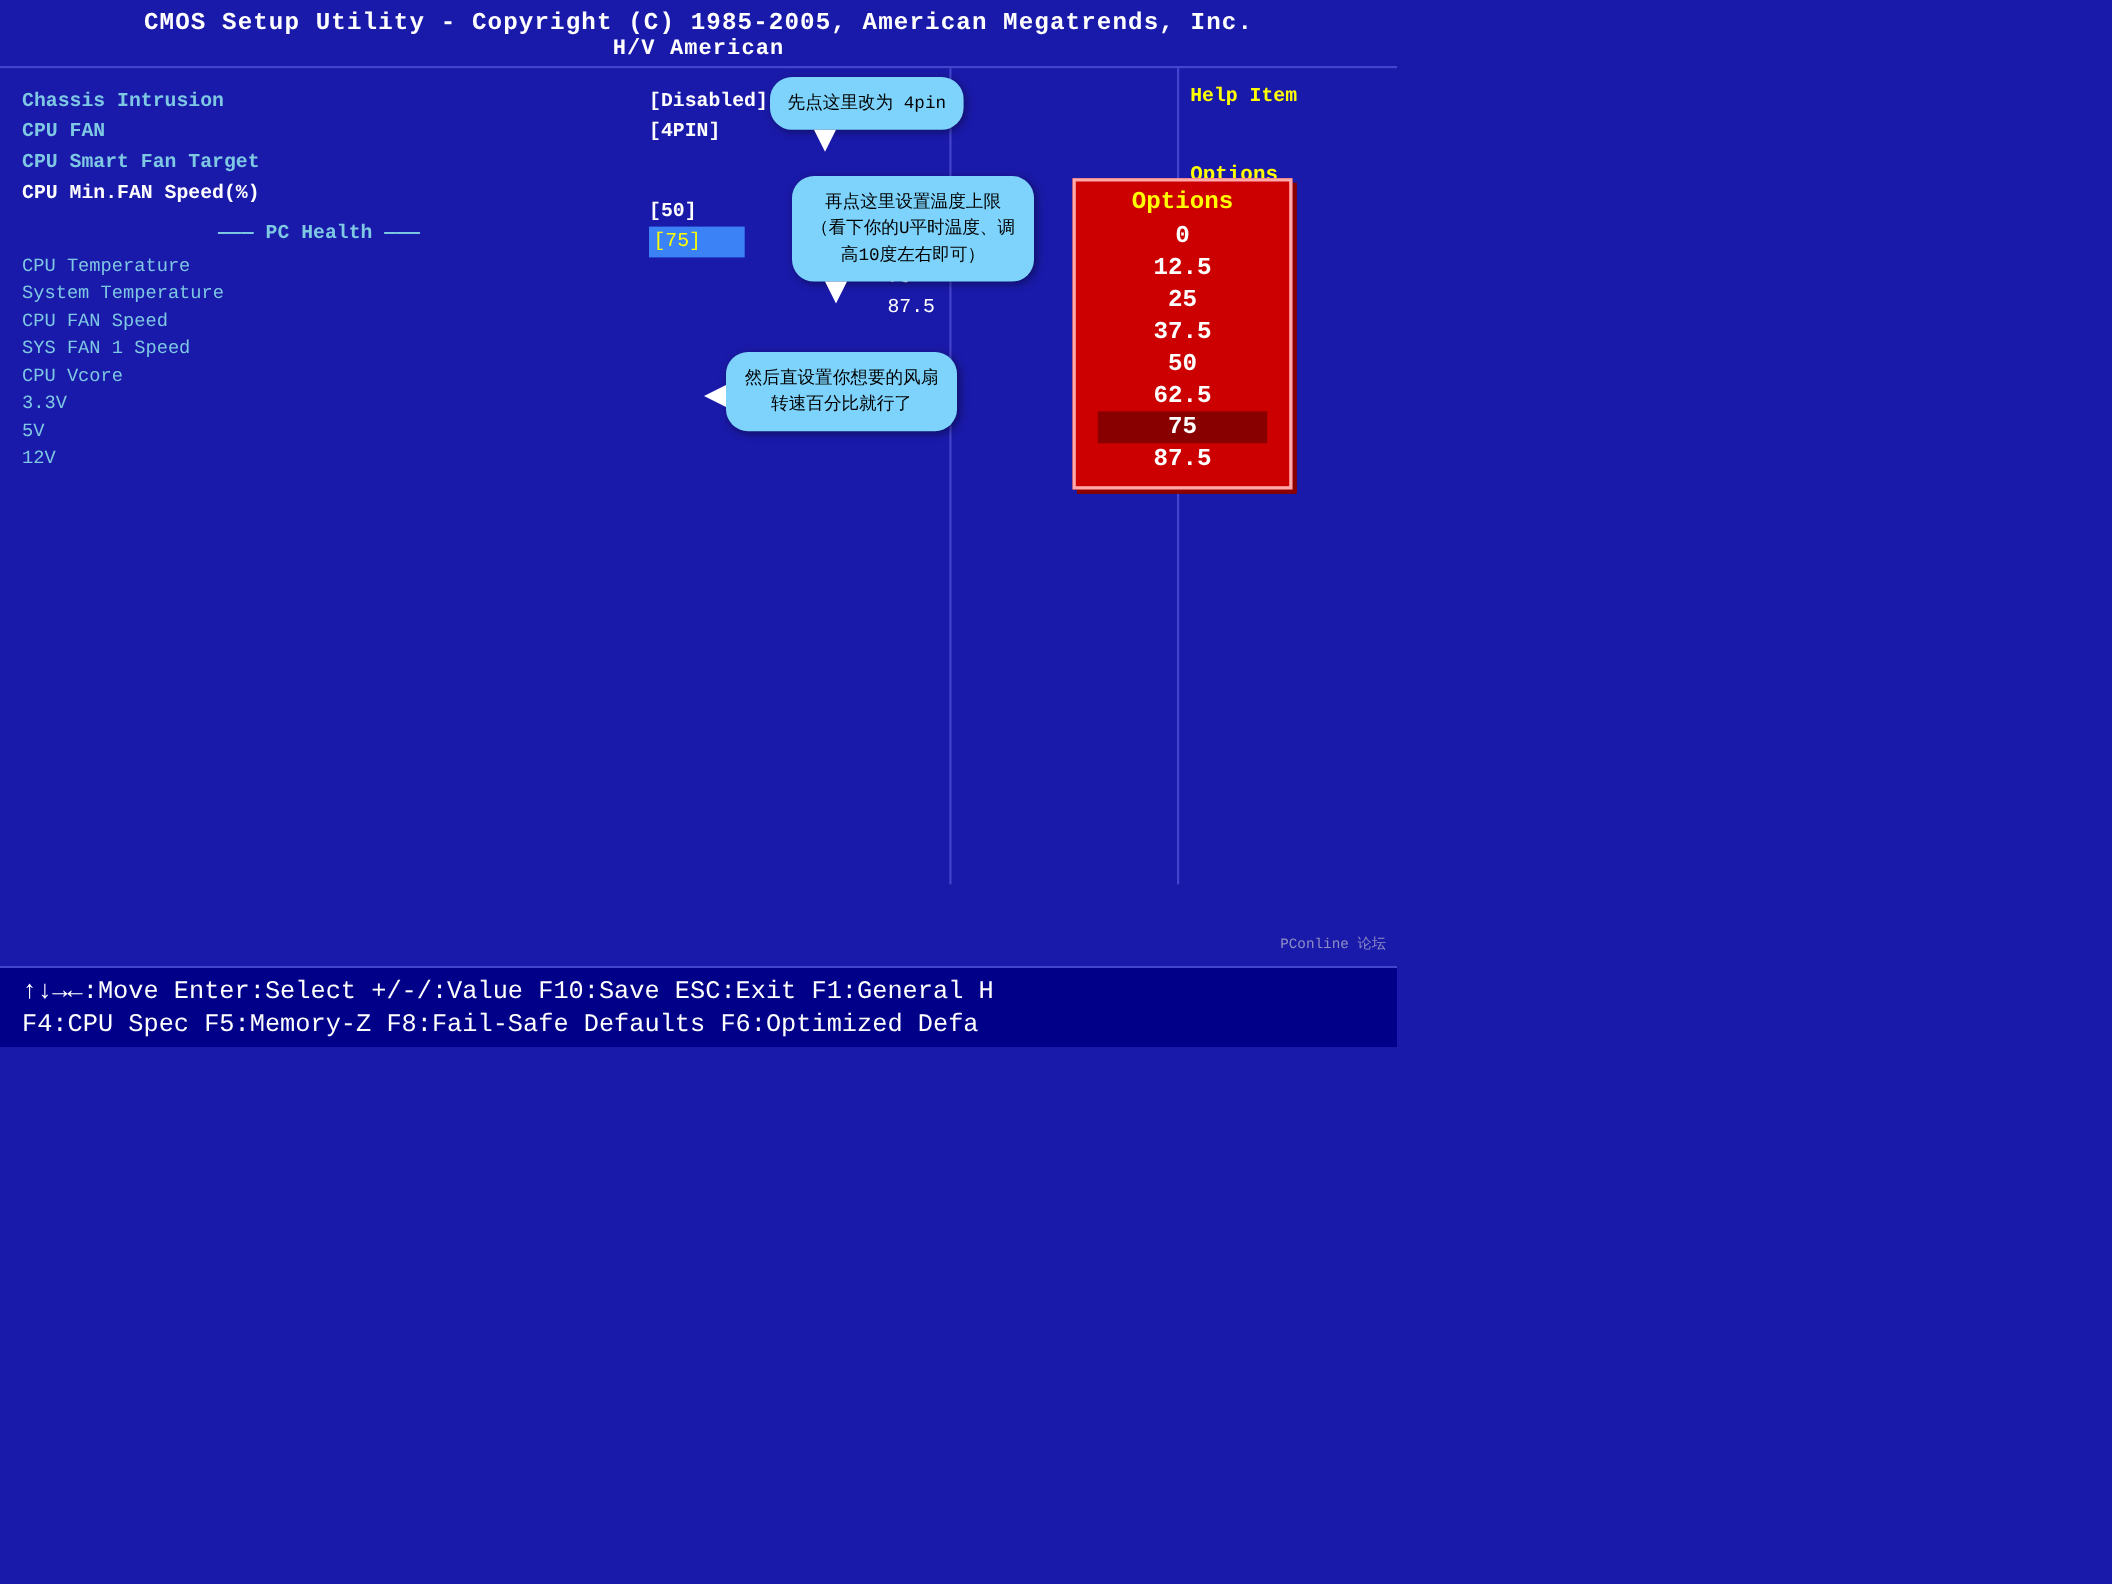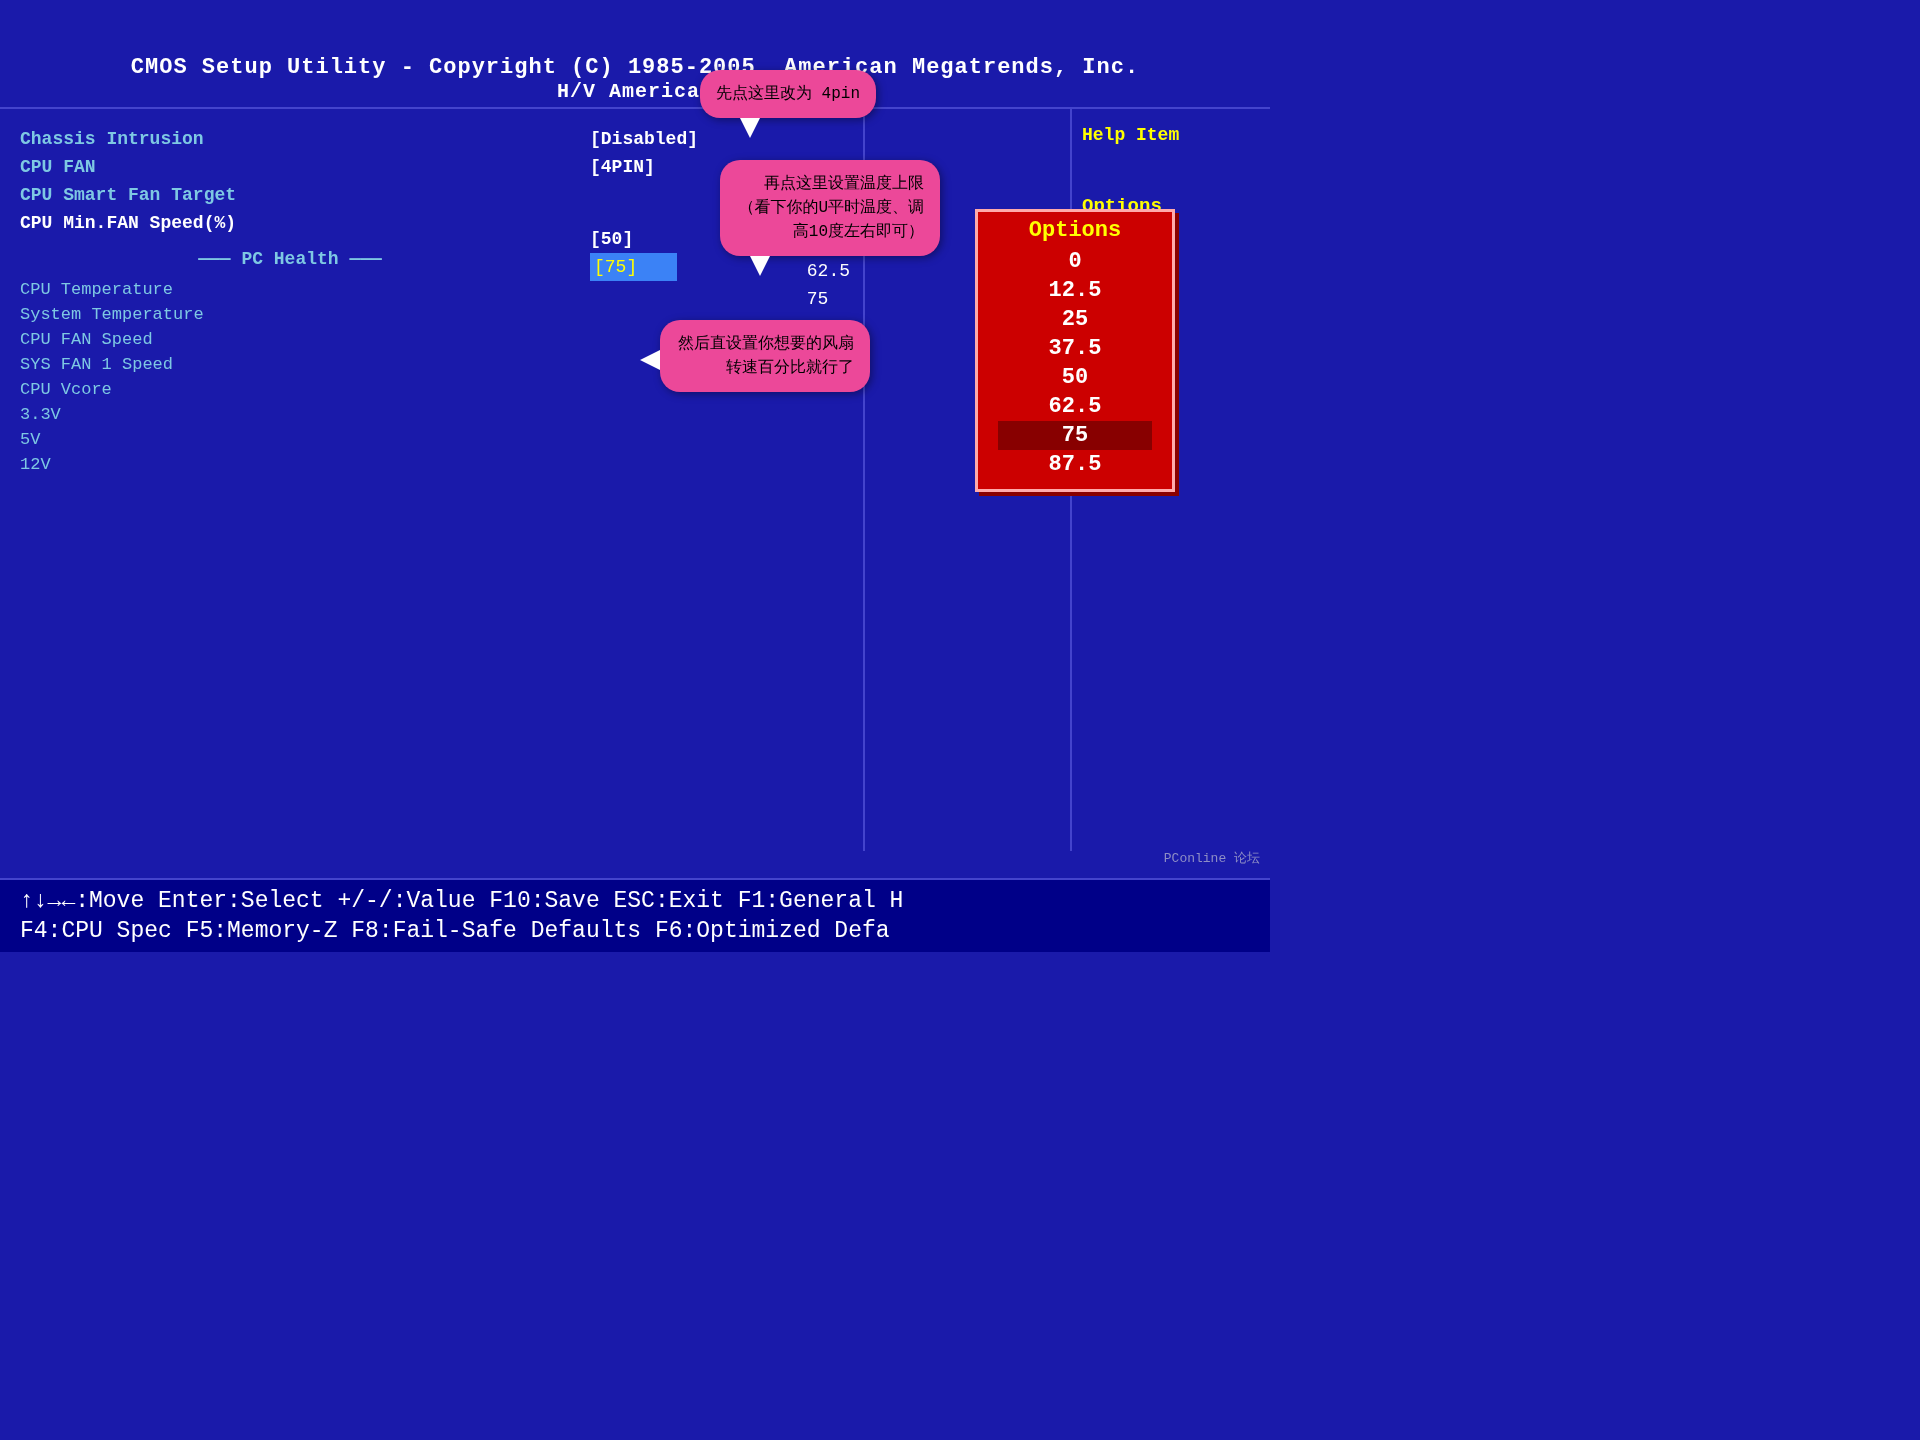--- a/index.html
+++ b/index.html
@@ -19,21 +19,20 @@
       text-align: center;
       padding: 8px 0 4px;
       border-bottom: 2px solid #4444cc;
     }
 
     .header-title-1 {
       color: #ffffff;
       font-size: 22px;
       font-weight: bold;
       letter-spacing: 1px;
-      margin-top: 47px;
     }
 
     .header-title-2 {
       color: #ffffff;
       font-size: 20px;
       font-weight: bold;
       letter-spacing: 1px;
     }
 
     
@@ -118,29 +117,29 @@
       padding: 2px 0;
     }
 
     
     .bubble-container {
       position: absolute;
       z-index: 200;
     }
 
     .speech-bubble {
-      background: #ec4899;
+      background: #7dd3fc;
       border-radius: 20px;
       padding: 12px 16px;
       font-size: 16px;
       color: #000;
       line-height: 1.5;
       position: relative;
       box-shadow: 2px 2px 8px rgba(0,0,0,0.4);
-      text-align: right;
+      text-align: center;
       max-width: 200px;
     }
 
     .speech-bubble::after {
       content: '';
       position: absolute;
       width: 0;
       height: 0;
       border-style: solid;
     }

